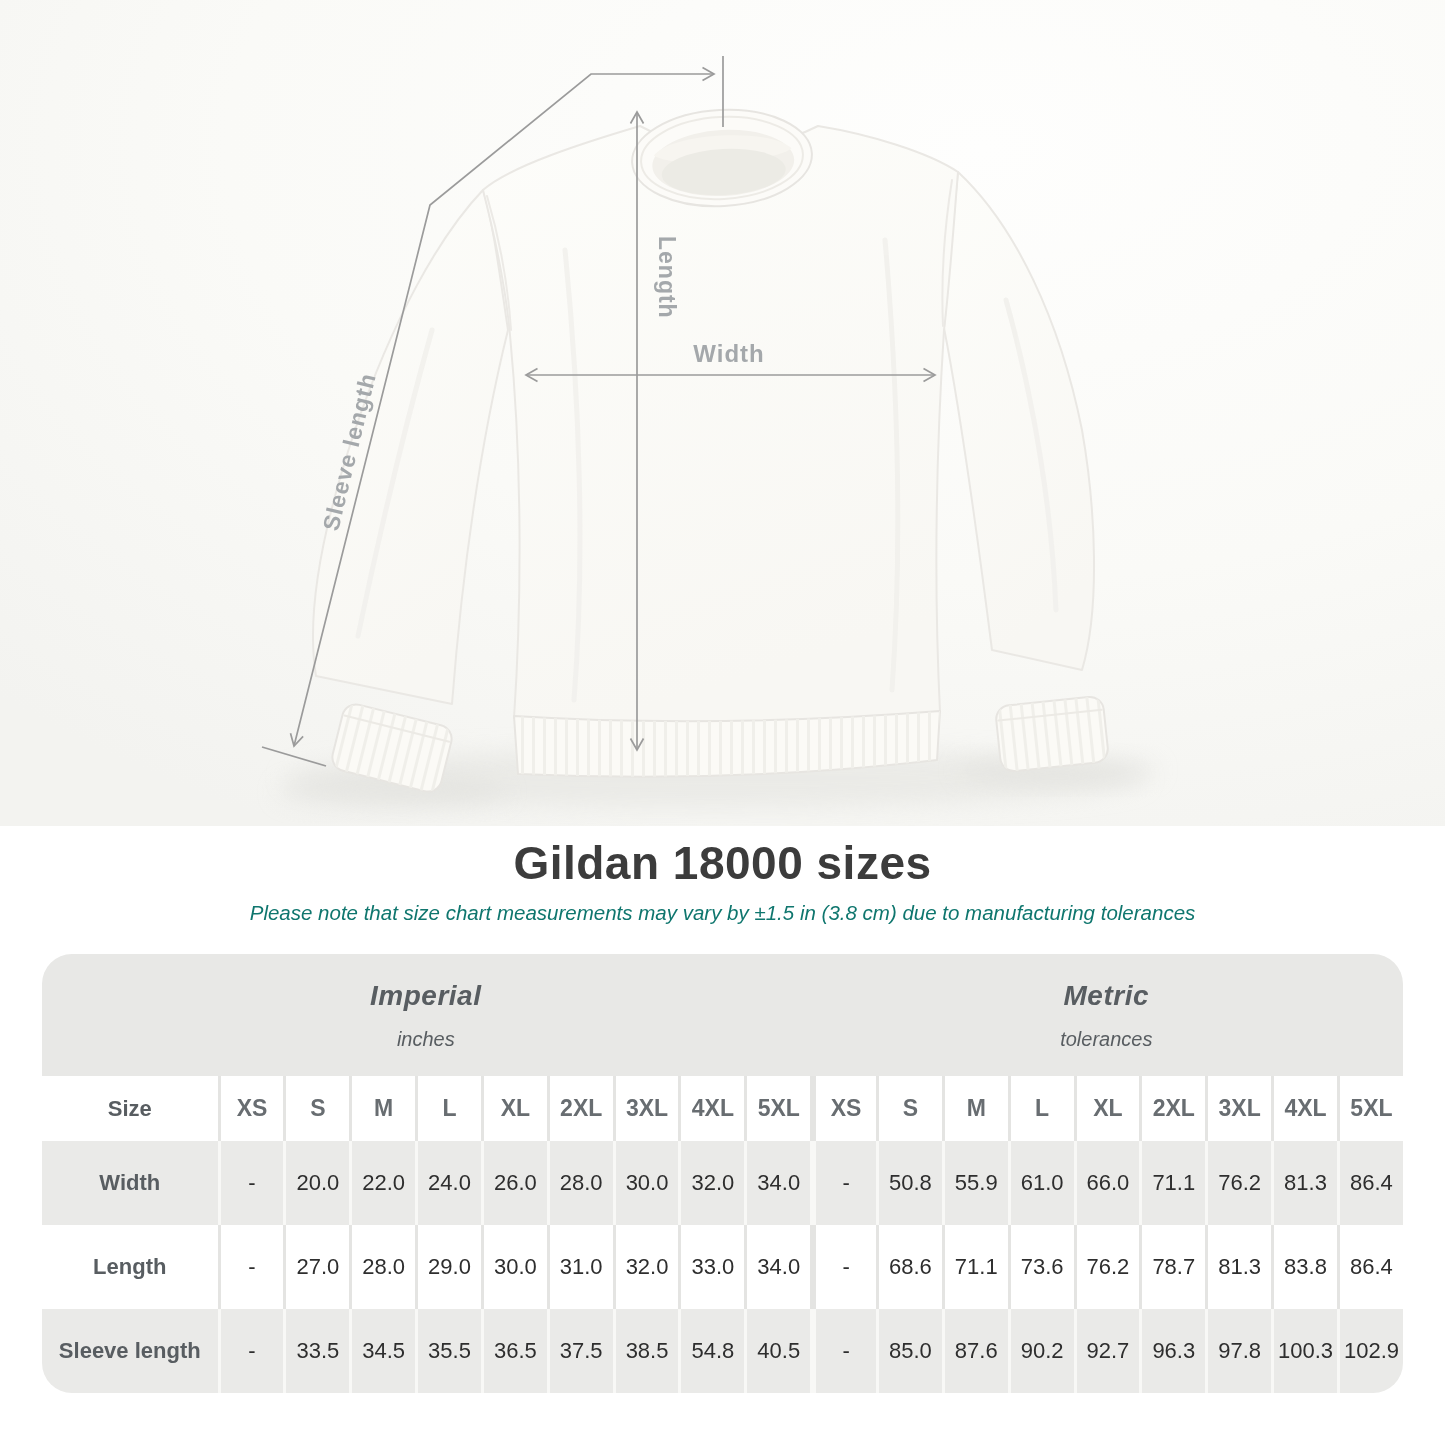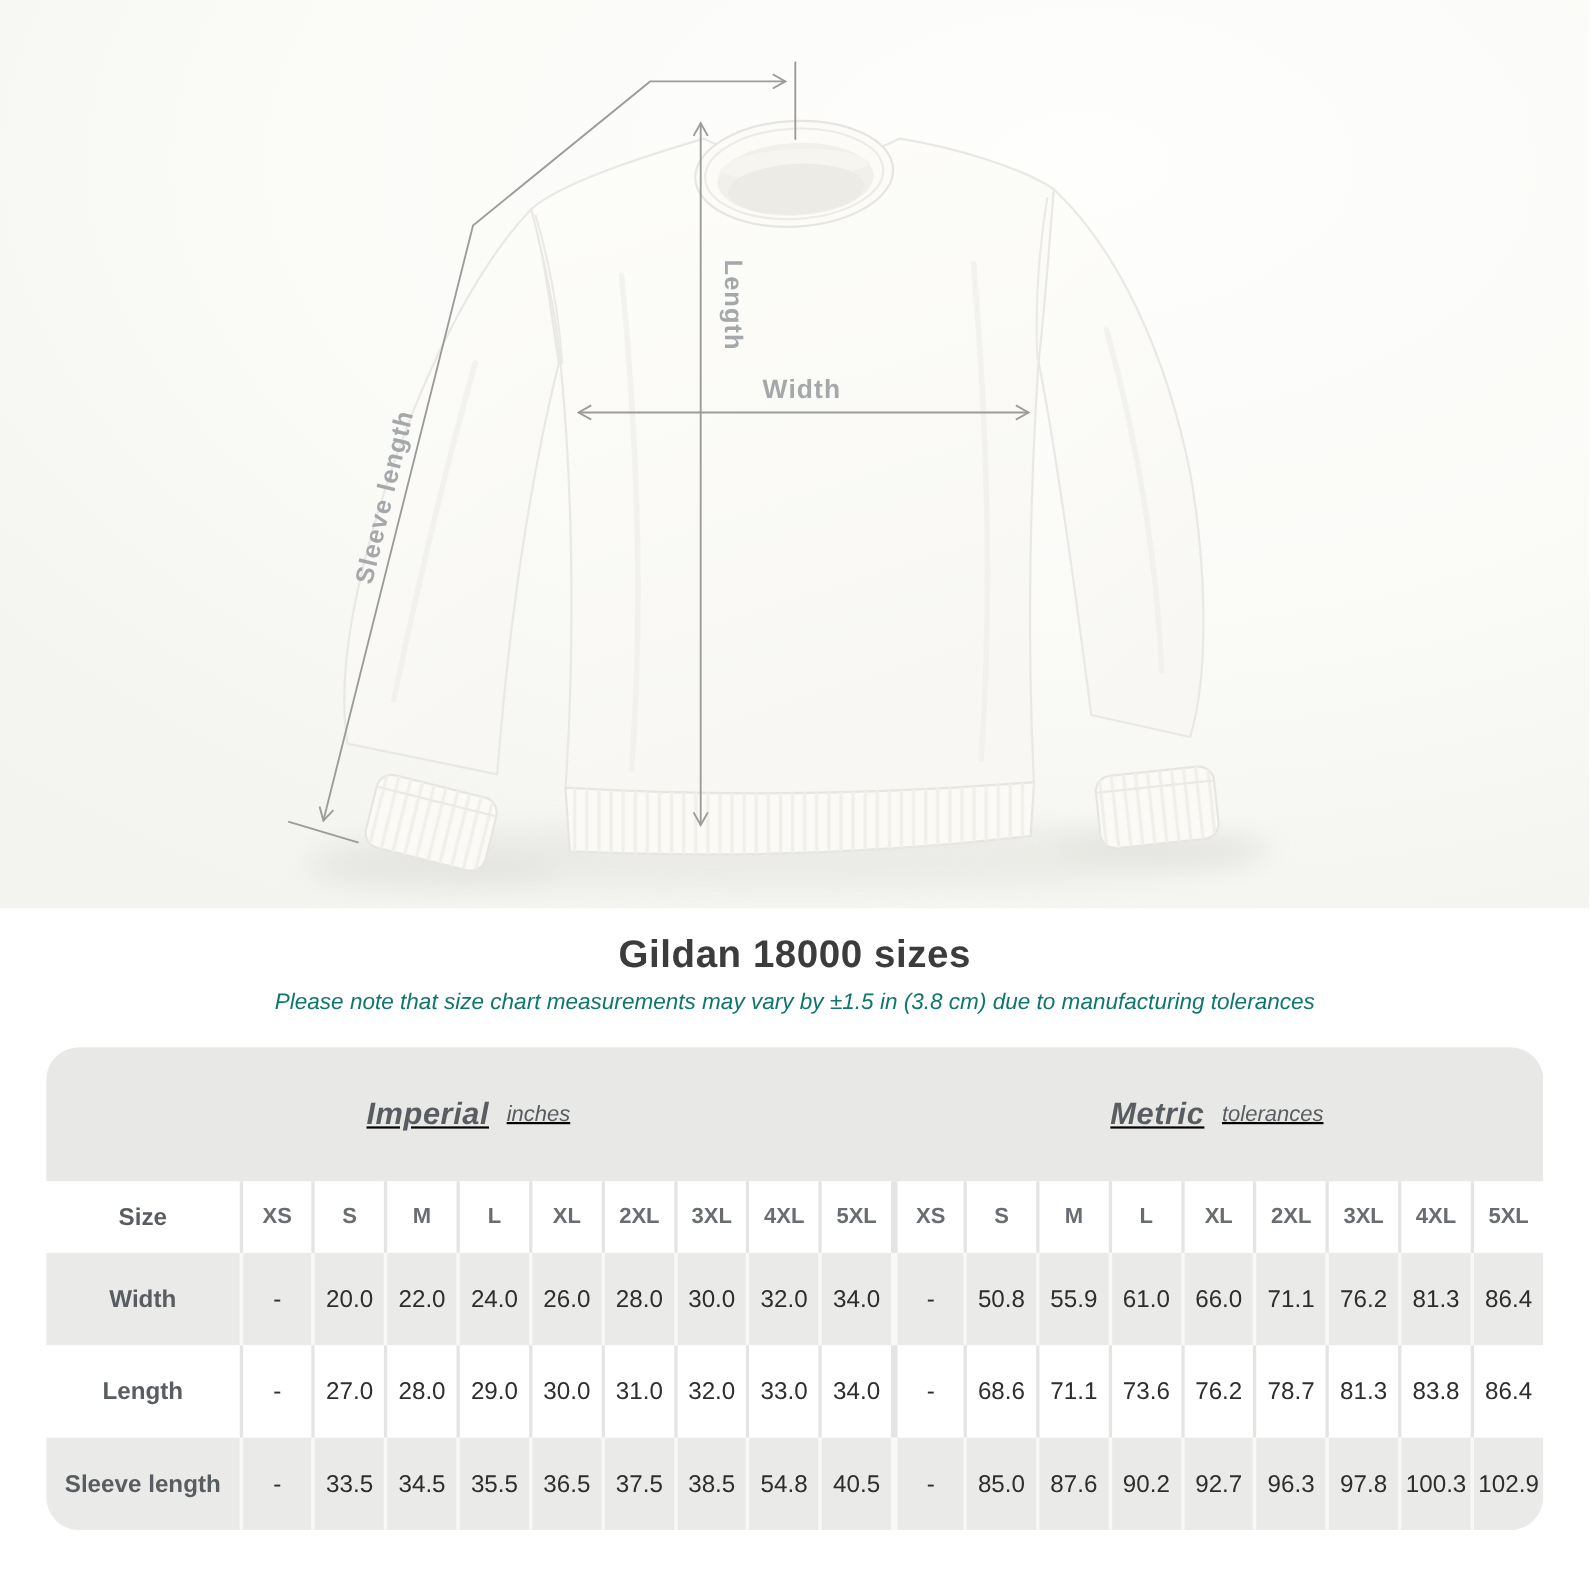--- a/index.html
+++ b/index.html
@@ -10,50 +10,50 @@
     -webkit-font-smoothing:antialiased;
   }
   .page { width:1445px; height:1445px; position:relative; }
 
   
   .photo { position:relative; width:1445px; height:826px; }
   .photo svg { display:block; width:1445px; height:826px; }
 
   
   .title {
-    margin-top:22px; text-align:center;
-    font-size:35px; font-weight:bold; color:#3c3c3c; letter-spacing:0.5px;
+    margin-top:10px; text-align:center;
+    font-size:46px; font-weight:bold; color:#3c3c3c; letter-spacing:0.5px;
   }
   .note {
     margin-top:11px; text-align:center;
     font-size:20.5px; font-style:italic; color:#0f766e;
   }
 
   
   .table-wrap {
     margin:29px 42px 0 42px;
     border-radius:30px; overflow:hidden;
   }
   .band { display:flex; height:122px; background:#e8e8e6; }
   .band .group {
-    display:flex; flex-direction:row; align-items:center; justify-content:center; gap:16px;text-decoration:underline;
+    display:flex; flex-direction:column; align-items:center; justify-content:center; gap:16px;
   }
   .group-imperial { width:56.4%; }
   .group-metric   { width:43.6%; }
   .group-name { font-size:28px; font-weight:bold; font-style:italic; color:#585d61; letter-spacing:0.5px; }
   .group-unit { font-size:20px; font-style:italic; color:#585d61; }
 
   table.grid { width:100%; border-collapse:separate; border-spacing:0; table-layout:fixed; }
   col.col-label { width:12.9%; }
   .grid th, .grid td { text-align:center; vertical-align:middle; padding:0; }
   tr.row-sizes { height:65px; }
   tr.row-data  { height:84px; }
   tr.row-white { background:#ffffff; }
   tr.row-gray  { background:#eaeae8; }
-  .grid th.size-cell { font-size:20px; font-weight:bold; color:#686d71; }
+  .grid th.size-cell { font-size:23px; font-weight:bold; color:#686d71; }
   .grid th.label-cell { font-size:22px; font-weight:bold; color:#585d61; }
   .grid td { font-size:22px; font-weight:normal; color:#2e2e2e; }
   tr.row-white .c { border-left:3px solid #e4e4e2; }
   tr.row-gray  .c { border-left:3px solid #f8f8f6; }
   tr.row-white .gs { border-left-width:6px; }
   tr.row-gray  .gs { border-left-width:6px; }
 </style>
 </head>
 <body>
 

